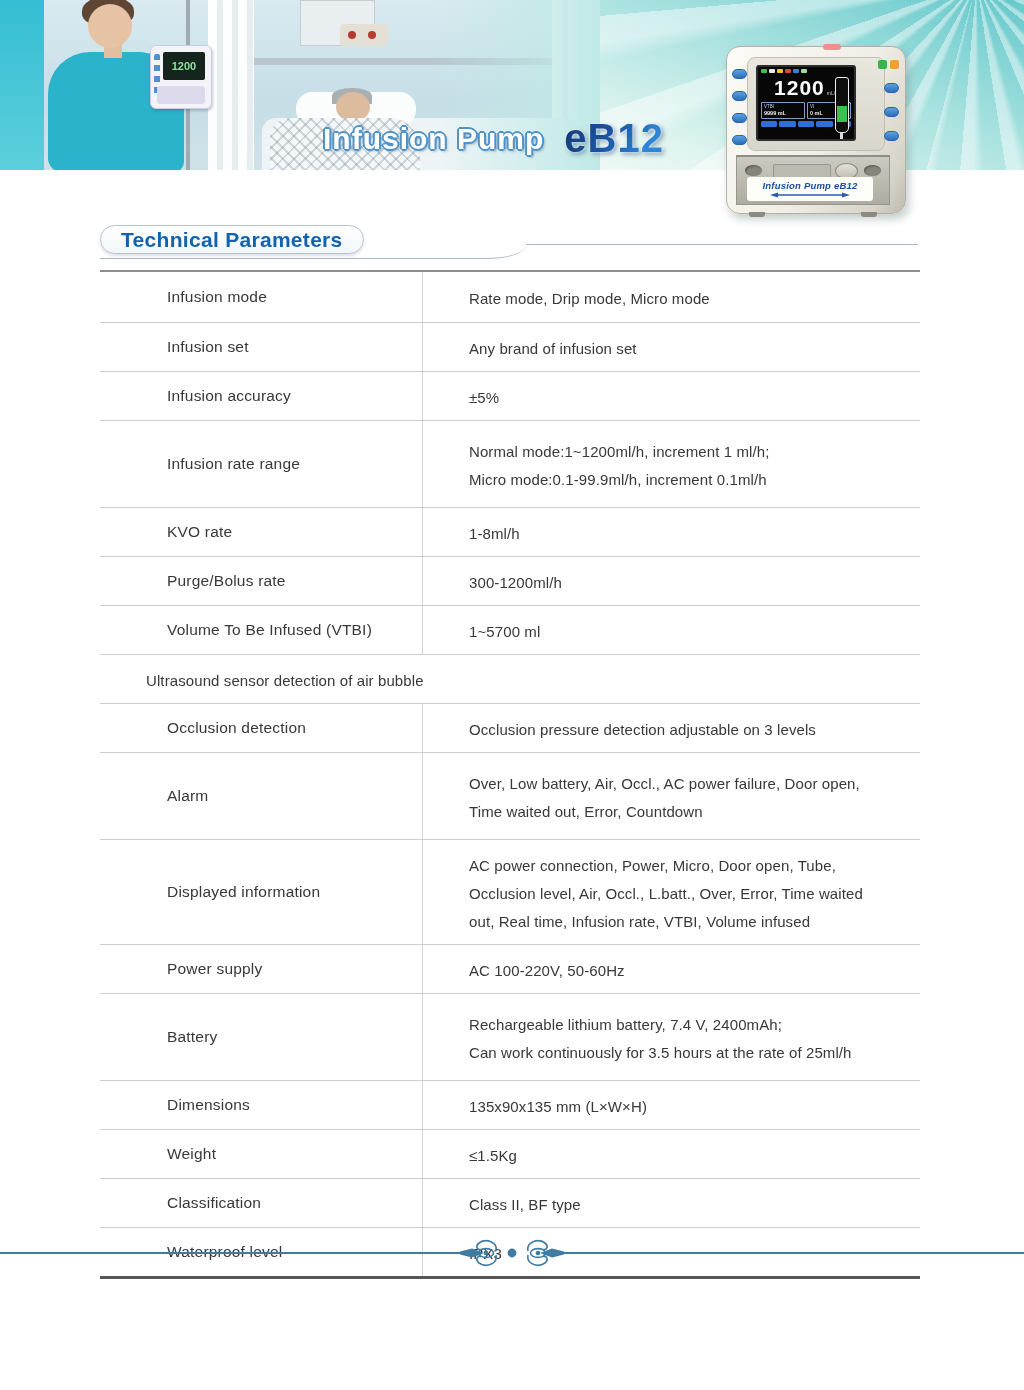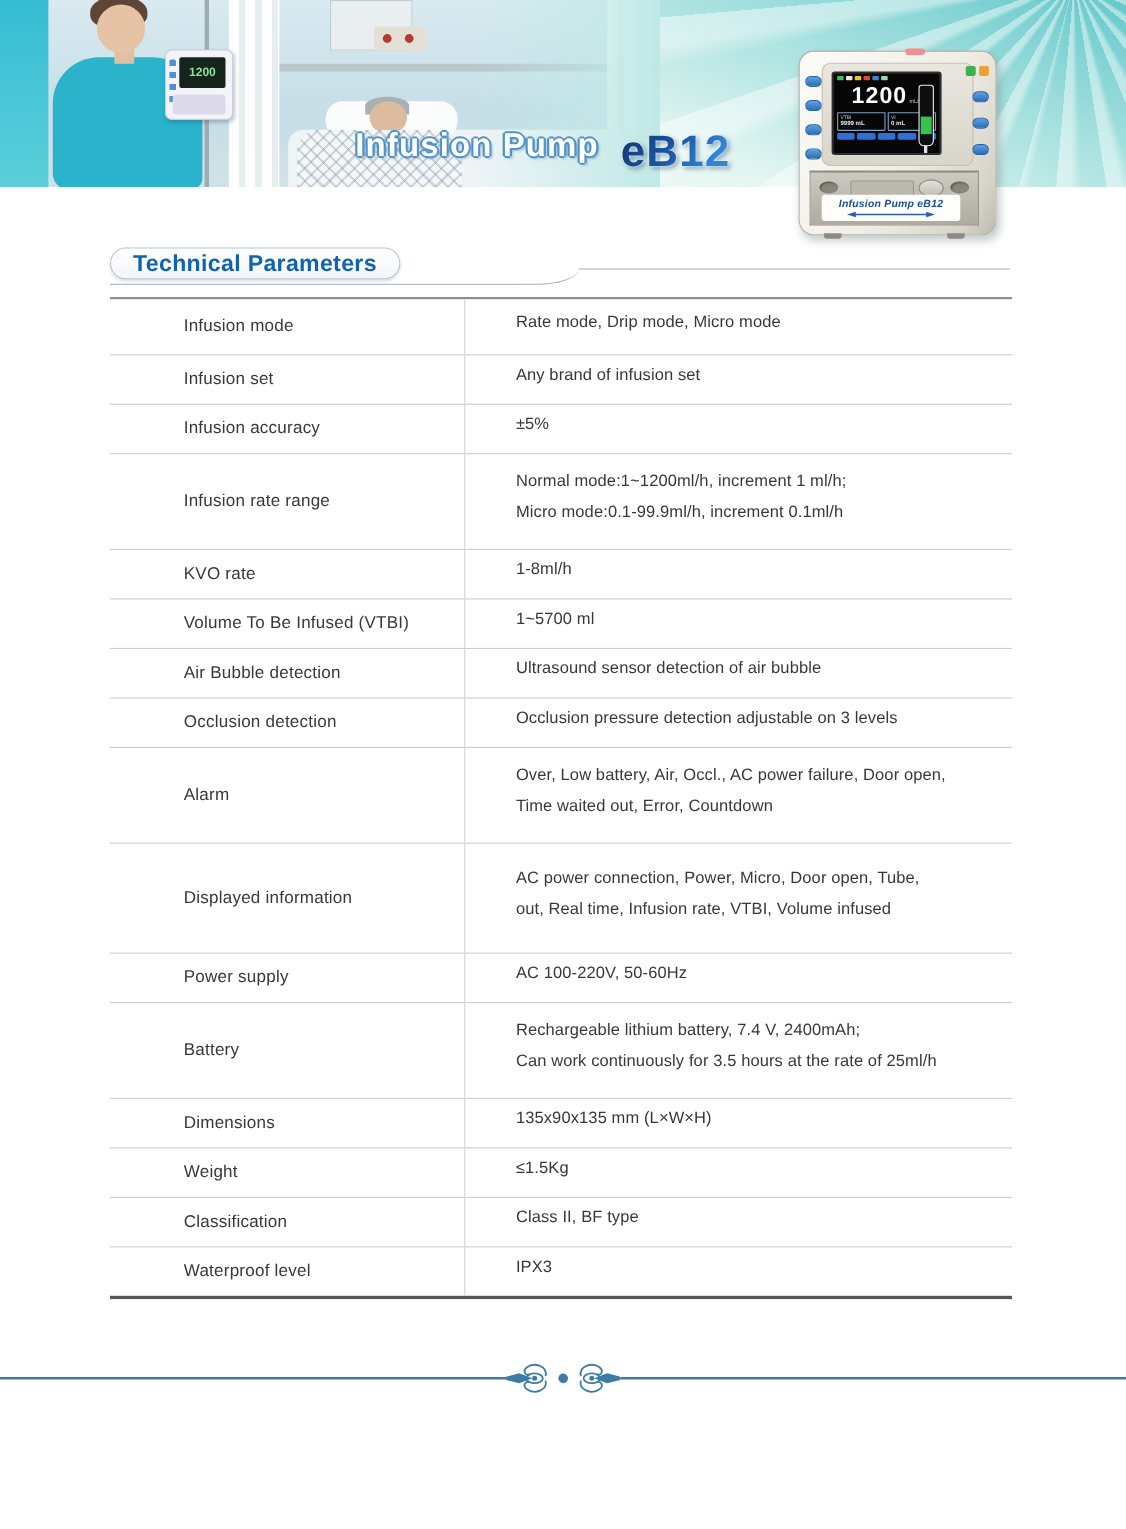--- a/index.html
+++ b/index.html
@@ -48,21 +48,21 @@
   .nurse-hand { position:absolute; left:174px; top:74px; width:14px; height:9px; background:#e3bfa1; border-radius:4px; transform:rotate(-18deg); }
   
   .mini-pump { position:absolute; left:150px; top:45px; width:62px; height:64px; background:#f4f3f8; border:1px solid #c9cdde; border-radius:6px; box-shadow:1px 2px 3px rgba(40,60,80,.25); }
   .mini-screen { position:absolute; left:12px; top:6px; width:42px; height:28px; background:#15241c; border-radius:2px; text-align:center; }
   .mini-screen span { color:#86e796; font-size:11px; font-weight:bold; line-height:28px; letter-spacing:0; }
   .mini-btns { position:absolute; left:3px; top:8px; width:6px; height:40px;
     background:repeating-linear-gradient(180deg,#4f8fd4 0 6px, transparent 6px 11px); border-radius:2px; }
   .mini-lower { position:absolute; left:6px; bottom:4px; right:6px; height:18px; background:#dcd9ea; border-radius:3px; }
 
   
-  .title-wrap { position:absolute; left:323px; top:116px; z-index:6; display:flex; align-items:flex-start; gap:20px; }
+  .title-wrap { position:absolute; left:323px; top:116px; z-index:6; display:flex; align-items:center; gap:20px; }
   .title-product { font-size:30px; font-weight:800; color:#ffffff; letter-spacing:1px;
     text-shadow:-2px 0 #4f93c9, 2px 0 #4f93c9, 0 -2px #4f93c9, 0 2px #4f93c9,
                 -1px -1px #4f93c9, 1px -1px #4f93c9, -1px 1px #4f93c9, 2px 2px 3px rgba(30,80,130,.55); }
   .title-model { font-size:40px; font-weight:800; letter-spacing:1px; color:#1c4f9e;
     background:linear-gradient(125deg,#14356e 0%,#1b55a5 45%,#2f86d6 80%);
     -webkit-background-clip:text; background-clip:text; -webkit-text-fill-color:transparent;
     filter:drop-shadow(0 0 1.5px #ffffff) drop-shadow(2px 2px 2px rgba(20,60,110,.45)); }
 
   
   .device { position:absolute; right:118px; top:46px; width:180px; height:168px; z-index:7; }
@@ -115,21 +115,21 @@
   .spec-table { position:absolute; left:100px; top:270px; width:820px;
     border-top:2px solid #8d8d8d; border-bottom:3px solid #565656; }
   .row { display:grid; grid-template-columns:323px 1fr; min-height:45px; }
   .row + .row { border-top:1px solid #cdcdcd; }
   .row.h50 { min-height:50px; }
   .row.tall2 { min-height:87px; }
   .row.tall3 { min-height:100px; }
   .cell { display:flex; align-items:center; }
   .cell.label { padding-left:67px; border-right:1px solid #d4d4d4; }
   .cell.label span { font-size:15.5px; color:#383838; letter-spacing:.2px; }
-  .cell.value { padding:0 6px 8px 46px; flex-direction:column; align-items:flex-start; justify-content:center; }
+  .cell.value { padding:12px 6px 8px 46px; flex-direction:column; align-items:flex-start; justify-content:center; }
   .vline { font-size:15px; color:#383838; line-height:28px; letter-spacing:.1px; white-space:nowrap; }
   .vline:empty { display:none; }
 
   
   .footer-divider { position:absolute; left:0; top:1238px; width:1024px; height:30px; }
 </style>
 </head>
 <body>
 
 <div class="page">
@@ -293,34 +293,39 @@
 
     <div class="row">
       <div class="cell label">
           <span>KVO rate</span>
         </div>
       <div class="cell value">
         <div class="vline">1-8ml/h</div>
       </div>
     </div>
 
+    <div class="row">
+      <div class="cell label">
+          <span>Purge/Bolus rate</span>
+        </div>
+      <div class="cell value">
+        <div class="vline">300-1200ml/h</div>
+      </div>
+    </div>
 
     <div class="row">
       <div class="cell label">
           <span>Volume To Be Infused (VTBI)</span>
         </div>
       <div class="cell value">
         <div class="vline">1~5700 ml</div>
       </div>
     </div>
 
     <div class="row">
-      <div class="cell label">
-          <span>Air Bubble detection</span>
-        </div>
       <div class="cell value">
         <div class="vline">Ultrasound sensor detection of air bubble</div>
       </div>
     </div>
 
     <div class="row">
       <div class="cell label">
           <span>Occlusion detection</span>
         </div>
       <div class="cell value">
@@ -337,20 +342,21 @@
           <div class="vline">Time waited out, Error, Countdown</div>
       </div>
     </div>
 
     <div class="row tall3">
       <div class="cell label">
           <span>Displayed information</span>
         </div>
       <div class="cell value">
         <div class="vline">AC power connection, Power, Micro, Door open, Tube,</div>
+          <div class="vline">Occlusion level, Air, Occl., L.batt., Over, Error, Time waited</div>
           <div class="vline">out, Real time, Infusion rate, VTBI, Volume infused</div>
       </div>
     </div>
 
     <div class="row">
       <div class="cell label">
           <span>Power supply</span>
         </div>
       <div class="cell value">
         <div class="vline">AC 100-220V, 50-60Hz</div>

